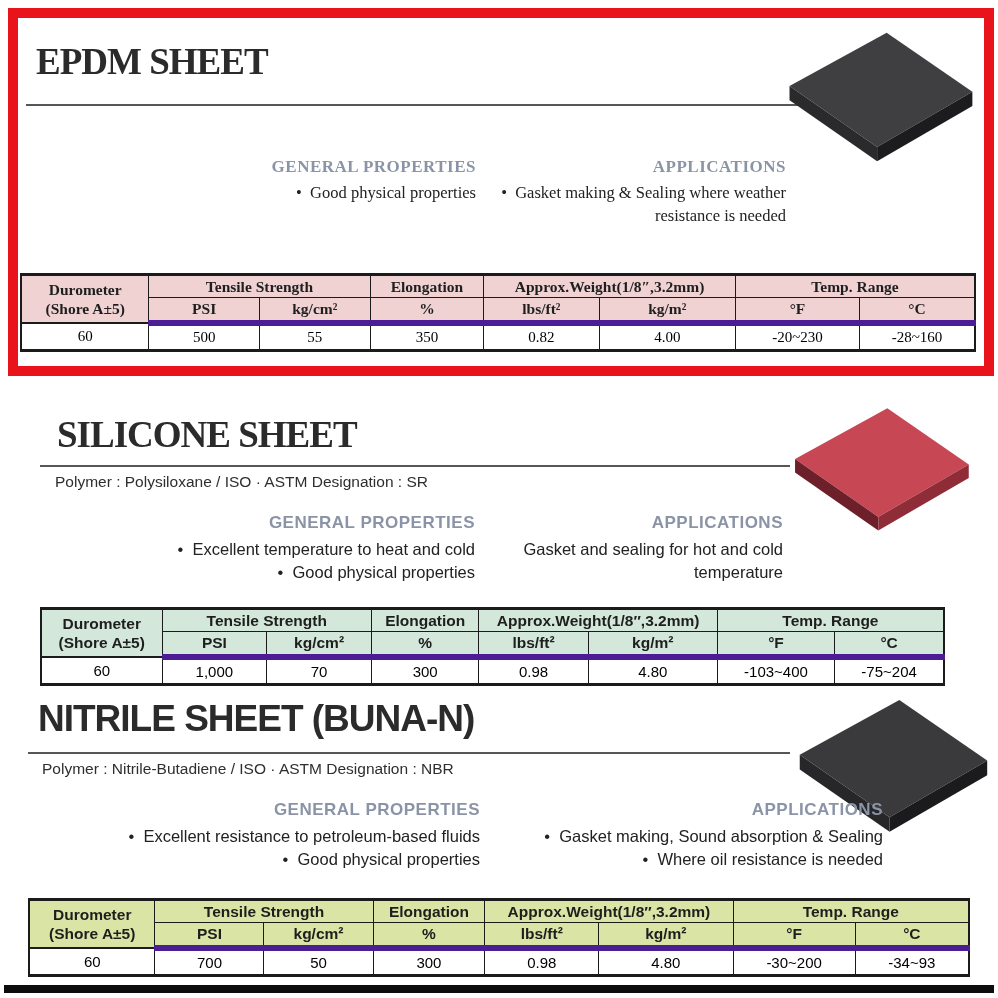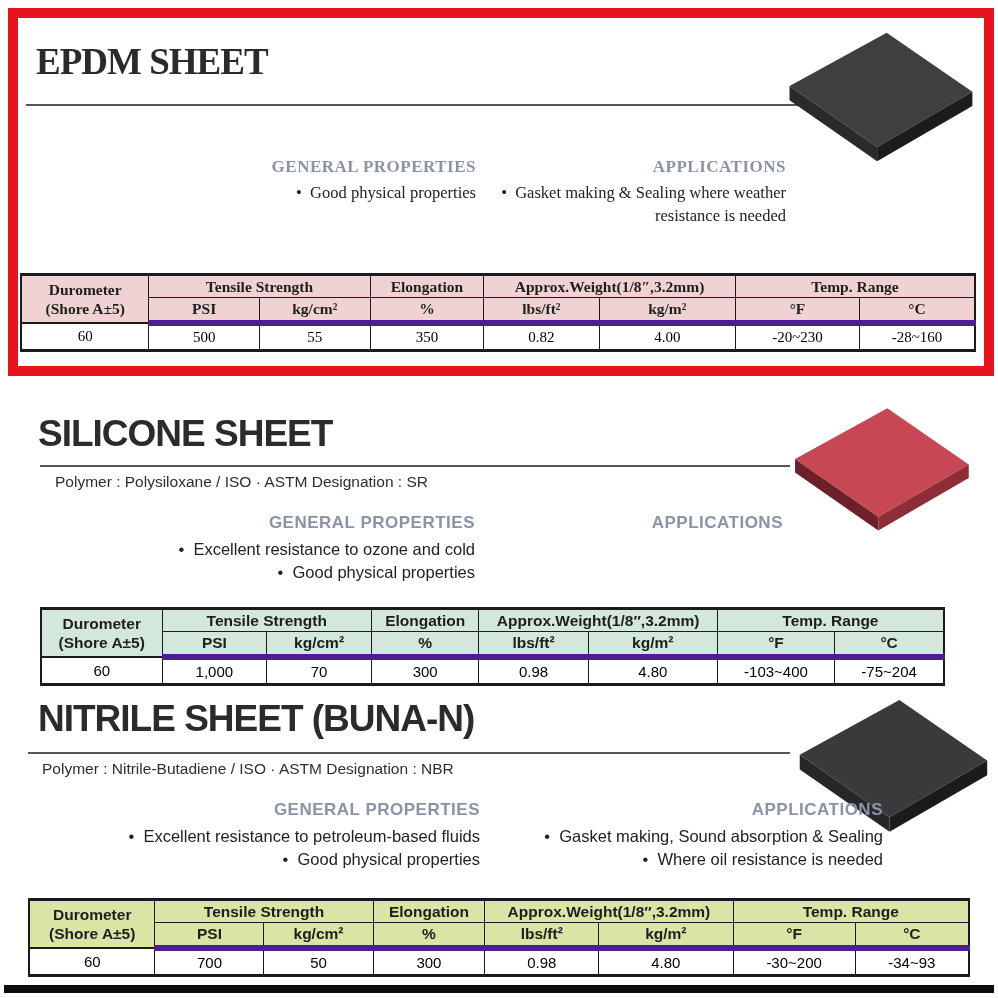--- a/index.html
+++ b/index.html
@@ -112,39 +112,42 @@
           <td>0.82</td>
           <td>4.00</td>
           <td>-20~230</td>
           <td>-28~160</td>
         </tr>
       </tbody>
     </table>
 </div>
 
 <div class="section" style="top:395px;height:295px;">
-  <div class="sheet-title" style="left:38px;top:18px;">SILICONE SHEET</div>
+  <div class="sheet-title" style="left:57px;top:18px;font-family:Liberation Serif, serif;">SILICONE SHEET</div>
   <div class="title-rule" style="left:40px;top:70px;width:750px;"></div>
   <div class="subtitle" style="left:55px;top:78px;">Polymer : Polysiloxane   /   ISO · ASTM Designation : SR</div>
 
   <svg class="sheet-img" style="left:786px;top:6px;" width="190" height="135" viewBox="0 0 210 145">
     <polygon points="10,62 112,6 202,68 102,126" fill="#c84754"></polygon>
     <polygon points="10,62 10,77 102,141 102,126" fill="#6d2029"></polygon>
     <polygon points="202,68 202,83 102,141 102,126" fill="#8e2c37"></polygon>
   </svg>
 
   <div class="prop-col" style="left:55px;top:118px;width:420px;">
     <div class="prop-heading">GENERAL PROPERTIES</div>
     <ul class="prop-list">
-        <li>Excellent resistance to ozone and cold</li>
+        <li>Excellent temperature to heat and cold</li>
         <li>Good physical properties</li>
       </ul>
   </div>
   <div class="prop-col" style="left:483px;top:118px;width:300px;">
     <div class="prop-heading">APPLICATIONS</div>
+    <ul class="prop-list no-bullet">
+        <li>Gasket and sealing for hot and cold temperature</li>
+      </ul>
   </div>
 
   <table class="spec-table" style="left:40px;top:212px;width:905px;">
       <colgroup>
         <col style="width: 13.4%;">
         <col style="width: 11.6%;">
         <col style="width: 11.6%;">
         <col style="width: 11.9%;">
         <col style="width: 12.1%;">
         <col style="width: 14.3%;">

